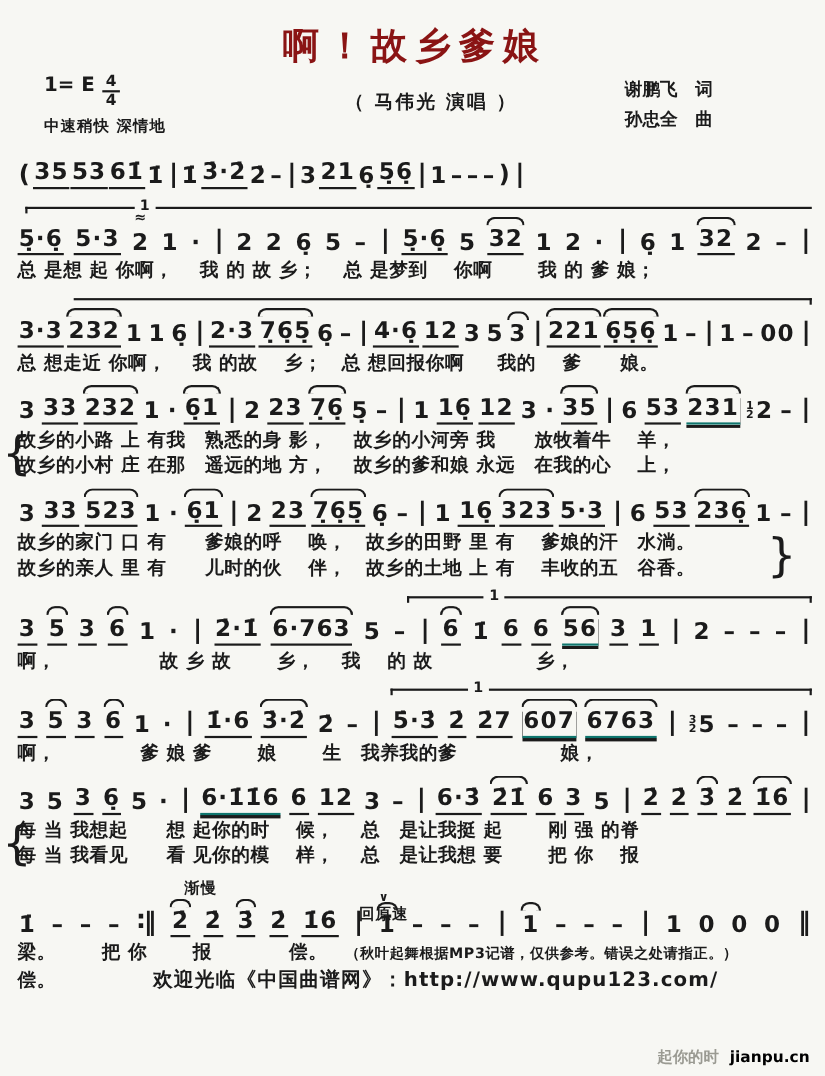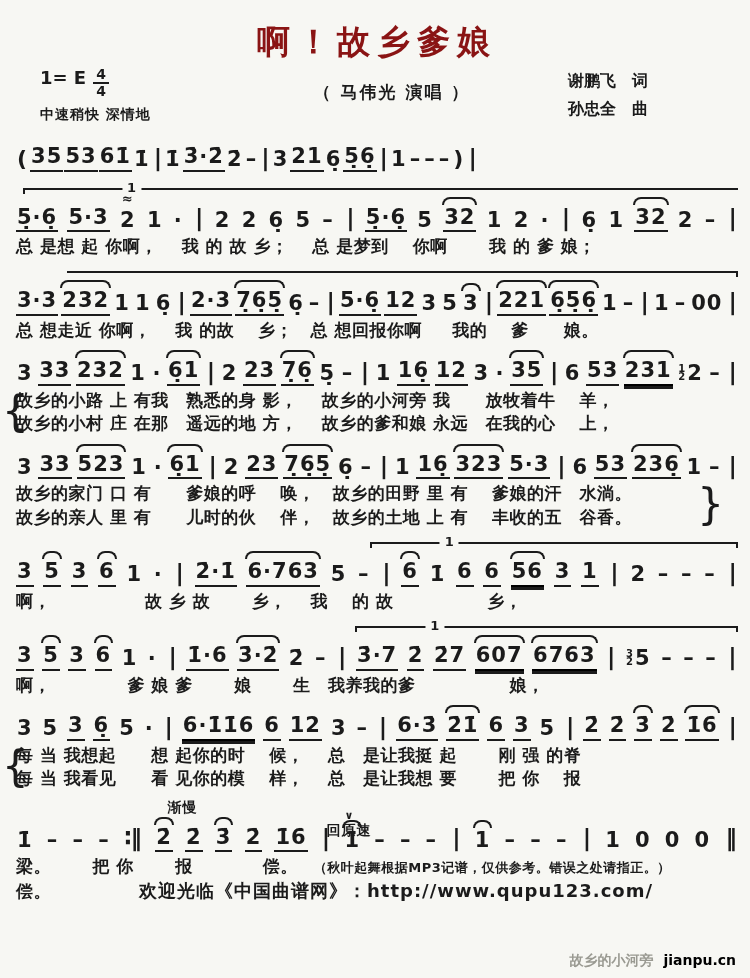--- a/index.html
+++ b/index.html
@@ -15,21 +15,21 @@
   .frac .fd{display:block;font-size:14px;line-height:15px;font-weight:bold;}
   .tempo-text{font-size:14px;font-weight:bold;margin-top:7px;letter-spacing:1px;}
   .subtitle{text-align:center;font-size:17px;font-weight:bold;margin-top:14px;letter-spacing:2px;}
   .credits{font-size:16px;font-weight:bold;line-height:1.75;text-align:left;}
   
   #systems{margin-top:10px;}
   .system{position:relative;margin-top:6px;}
   .notes{display:flex;justify-content:space-between;align-items:flex-end;font-weight:bold;font-size:21px;padding:11px 0 3px 0;}
   .tok{position:relative;line-height:1.12;padding:0 1px;letter-spacing:1px;white-space:nowrap;}
   .u1{border-bottom:2px solid #1b1b1b;padding-bottom:1px;}
-  .u2{border-bottom:2px solid #000000;box-shadow:0 3px 0 #1b1b1b;padding-bottom:1px;}
+  .u2{border-bottom:2px solid #0f766e;box-shadow:0 3px 0 #1b1b1b;padding-bottom:1px;}
   .arc::before{content:"";position:absolute;left:-1px;right:-1px;top:-9px;height:6px;border:2px solid #1b1b1b;border-bottom:none;border-radius:100px 100px 0 0;}
   .orn::after{content:"≈";position:absolute;top:-17px;left:3px;font-size:13px;}
   .breath::after{content:"∨";position:absolute;top:-19px;left:1px;font-size:11px;}
   .bar{font-size:23px;letter-spacing:-1px;padding:0 2px;}
   .paren{font-size:22px;}
   .grace{display:inline-flex;flex-direction:column;font-size:10px;line-height:8px;vertical-align:8px;margin-right:1px;font-weight:bold;}
   .lyric{font-size:17px;font-weight:bold;line-height:1.38;white-space:pre;letter-spacing:0.5px;}
   .lyr-note{font-size:13px;font-weight:bold;margin-left:16px;}
   .row2{display:flex;align-items:baseline;}
   .promo{font-size:18px;font-weight:bold;margin-left:88px;letter-spacing:1px;}
@@ -140,21 +140,21 @@
           <span class="tok u1 arc">232</span>
           <span class="tok">1</span>
           <span class="tok">1</span>
           <span class="tok">6̣</span>
           <span class="tok bar">|</span>
           <span class="tok u1">2·3</span>
           <span class="tok u1 arc">7̣6̣5̣</span>
           <span class="tok">6̣</span>
           <span class="tok">–</span>
           <span class="tok bar">|</span>
-          <span class="tok u1">5·6̣</span>
+          <span class="tok u1">4·6̣</span>
           <span class="tok u1">12</span>
           <span class="tok">3</span>
           <span class="tok">5</span>
           <span class="tok arc">3</span>
           <span class="tok bar">|</span>
           <span class="tok u1 arc">221</span>
           <span class="tok u1 arc">6̣5̣6̣</span>
           <span class="tok">1</span>
           <span class="tok">–</span>
           <span class="tok bar">|</span>
@@ -277,21 +277,21 @@
           <span class="tok u1">3</span>
           <span class="tok u1 arc">6</span>
           <span class="tok">1</span>
           <span class="tok">·</span>
           <span class="tok bar">|</span>
           <span class="tok u1">1̇·6</span>
           <span class="tok u1 arc">3̇·2̇</span>
           <span class="tok">2̇</span>
           <span class="tok">–</span>
           <span class="tok bar">|</span>
-          <span class="tok u1">3̇·7̇</span>
+          <span class="tok u1">5̇·3̇</span>
           <span class="tok u1">2̇</span>
           <span class="tok u1">2̇7</span>
           <span class="tok u2 arc">607</span>
           <span class="tok u2 arc">6763</span>
           <span class="tok bar">|</span>
           <span class="tok"><span class="grace">
               <span>3</span>
               <span>2</span>
             </span>5</span>
           <span class="tok">–</span>
@@ -365,16 +365,16 @@
           <span class="tok">0</span>
           <span class="tok">0</span>
           <span class="tok bar">‖</span>
         </div>
         <div class="lyric"><span>梁。　　 把 你　　 报　　　　偿。</span><span class="lyr-note">（秋叶起舞根据MP3记谱，仅供参考。错误之处请指正。）</span></div>
         <div class="lyric row2"><span>偿。</span><span class="promo">欢迎光临《中国曲谱网》：http://www.qupu123.com/</span></div>
       </div>
     </div>
 
   <div class="watermark">
-    <span class="wm-cn">故乡的小河旁</span>
+    <span class="wm-cn">起你的时</span>
     <span class="wm-site">jianpu.cn</span>
   </div>
 </div>
 
 </body></html>

